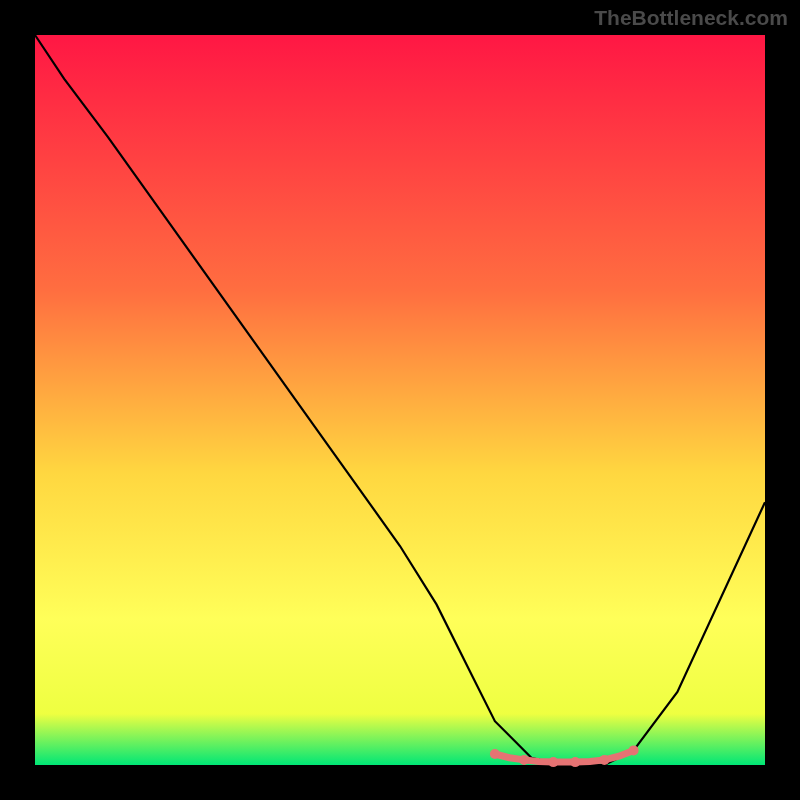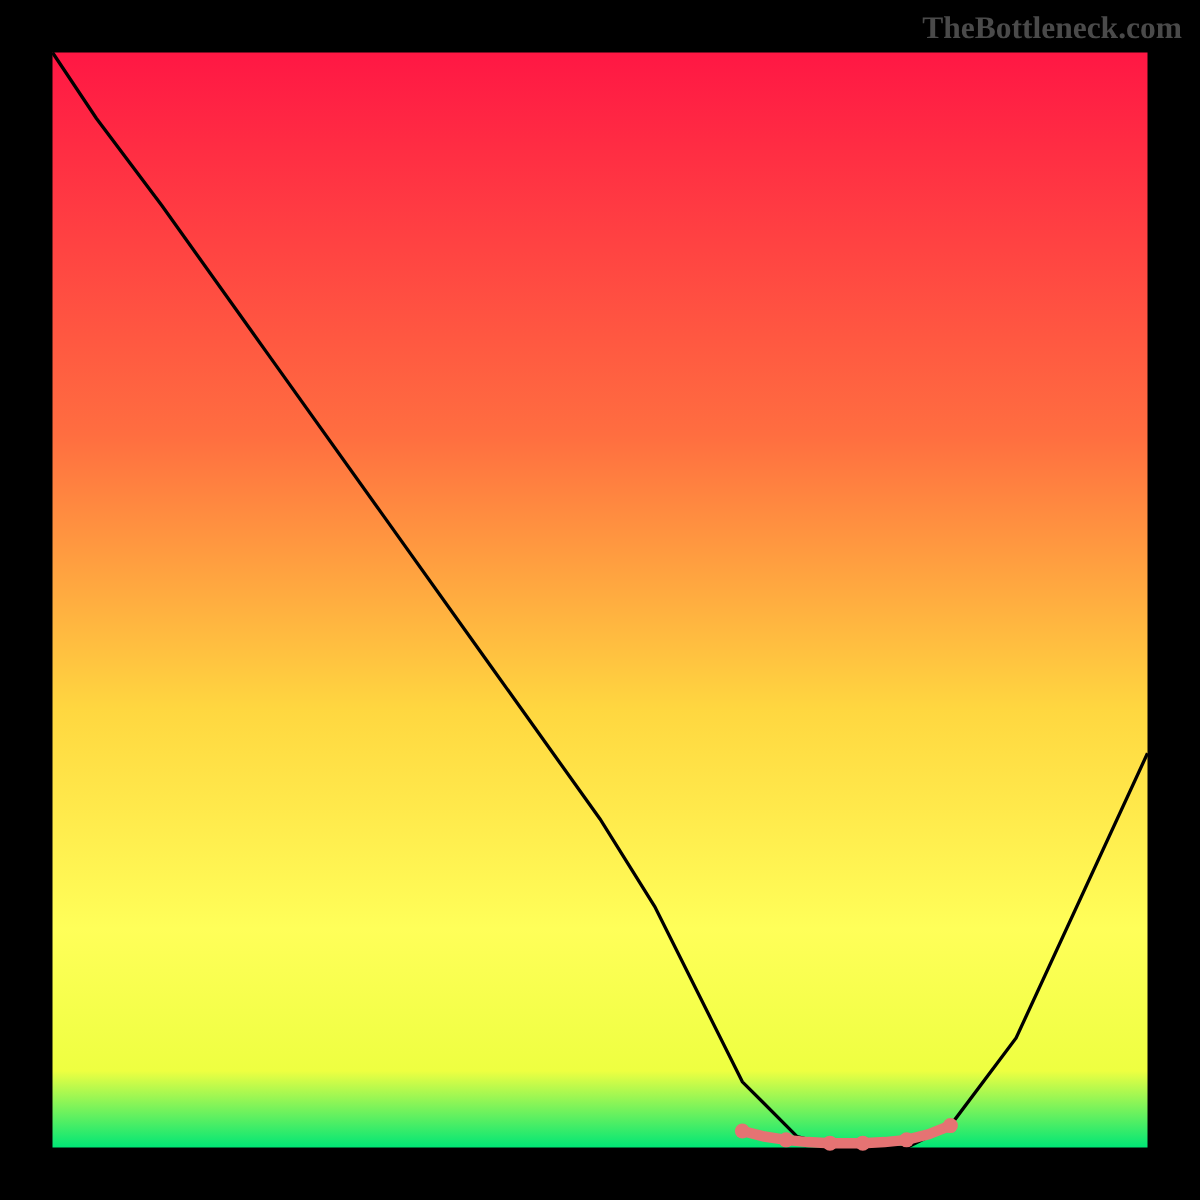--- a/index.html
+++ b/index.html
@@ -9,21 +9,20 @@
     width: 800px;
     height: 800px;
     overflow: hidden;
     font-family: Arial, sans-serif;
   }
   .container {
     position: relative;
     width: 800px;
     height: 800px;
     background: #000;
-    font-family: Liberation Serif, serif;
   }
   .watermark {
     position: absolute;
     top: 6px;
     right: 12px;
     color: #4a4a4a;
     font-size: 21px;
     font-weight: bold;
     z-index: 10;
   }

